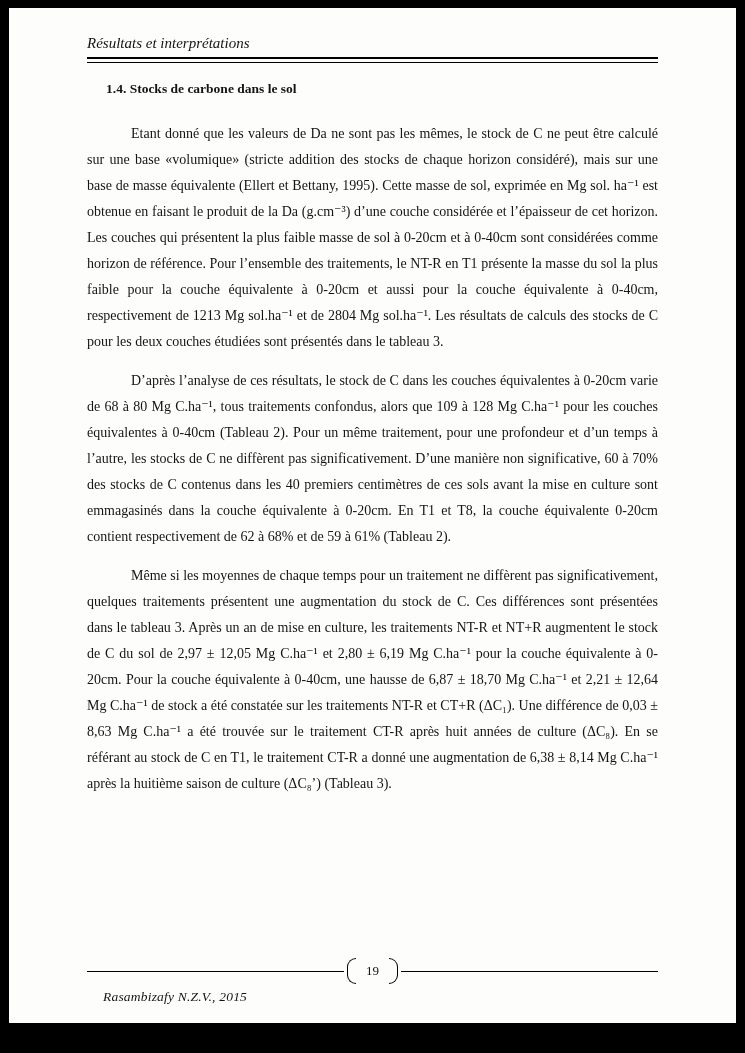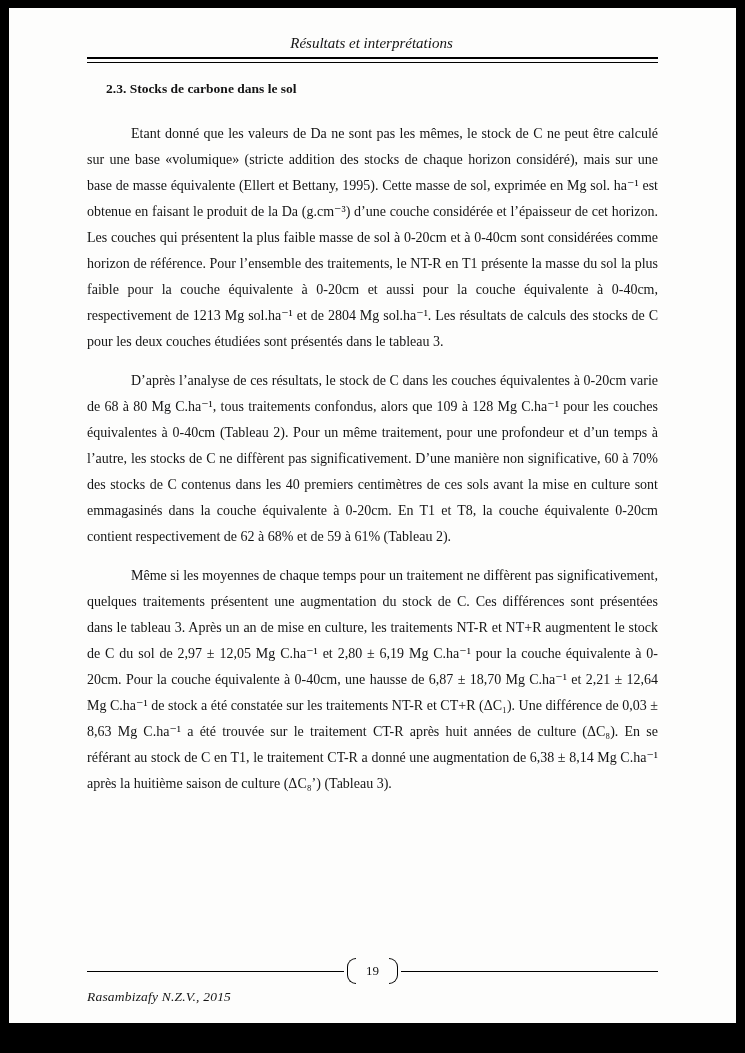--- a/index.html
+++ b/index.html
@@ -18,21 +18,21 @@
       position: relative;
       width: 100%;
       height: 100%;
       background: #fdfdfc;
       box-sizing: border-box;
       padding: 26px 78px 0 78px;
       color: #141414;
       overflow: hidden;
     }
     .running-header {
-      text-align: center;
+      text-align: left;
       font-style: italic;
       font-size: 15px;
       line-height: 18px;
       padding-bottom: 5px;
       padding-right: 2px;
     }
     .header-rule {
       height: 3px;
       border-top: 2.5px solid #000;
       border-bottom: 1px solid #000;
@@ -88,32 +88,33 @@
     .page-number {
       font-size: 13px;
       padding: 0 10px;
       line-height: 26px;
     }
     .author-citation {
       font-style: italic;
       font-size: 13.5px;
       margin-top: 5px;
       letter-spacing: 0.2px;
+      margin-left: 16px;
     }
   </style>
 </head>
 <body>
 
 <div class="page">
 
   <div class="running-header">Résultats et interprétations</div>
 
   <div class="header-rule"></div>
 
-  <div class="section-heading">2.3. Stocks de carbone dans le sol</div>
+  <div class="section-heading">1.4. Stocks de carbone dans le sol</div>
 
   <div class="body-text">
     <p>Etant donné que les valeurs de Da ne sont pas les mêmes, le stock de C ne peut être calculé sur une base «volumique» (stricte addition des stocks de chaque horizon considéré), mais sur une base de masse équivalente (Ellert et Bettany, 1995). Cette masse de sol, exprimée en Mg sol. ha⁻¹ est obtenue en faisant le produit de la Da (g.cm⁻³) d’une couche considérée et l’épaisseur de cet horizon. Les couches qui présentent la plus faible masse de sol à 0-20cm et à 0-40cm sont considérées comme horizon de référence. Pour l’ensemble des traitements, le NT-R en T1 présente la masse du sol la plus faible pour la couche équivalente à 0-20cm et aussi pour la couche équivalente à 0-40cm, respectivement de 1213 Mg sol.ha⁻¹ et de 2804 Mg sol.ha⁻¹. Les résultats de calculs des stocks de C pour les deux couches étudiées sont présentés dans le tableau 3.</p>
     <p>D’après l’analyse de ces résultats, le stock de C dans les couches équivalentes à 0-20cm varie de 68 à 80 Mg C.ha⁻¹, tous traitements confondus, alors que 109 à 128 Mg C.ha⁻¹ pour les couches équivalentes à 0-40cm (Tableau 2). Pour un même traitement, pour une profondeur et d’un temps à l’autre, les stocks de C ne diffèrent pas significativement. D’une manière non significative, 60 à 70% des stocks de C contenus dans les 40 premiers centimètres de ces sols avant la mise en culture sont emmagasinés dans la couche équivalente à 0-20cm. En T1 et T8, la couche équivalente 0-20cm contient respectivement de 62 à 68% et de 59 à 61% (Tableau 2).</p>
     <p>Même si les moyennes de chaque temps pour un traitement ne diffèrent pas significativement, quelques traitements présentent une augmentation du stock de C. Ces différences sont présentées dans le tableau 3. Après un an de mise en culture, les traitements NT-R et NT+R augmentent le stock de C du sol de 2,97 ± 12,05 Mg C.ha⁻¹ et 2,80 ± 6,19 Mg C.ha⁻¹ pour la couche équivalente à 0-20cm. Pour la couche équivalente à 0-40cm, une hausse de 6,87 ± 18,70 Mg C.ha⁻¹ et 2,21 ± 12,64 Mg C.ha⁻¹ de stock a été constatée sur les traitements NT-R et CT+R (ΔC₁). Une différence de 0,03 ± 8,63 Mg C.ha⁻¹ a été trouvée sur le traitement CT-R après huit années de culture (ΔC₈). En se référant au stock de C en T1, le traitement CT-R a donné une augmentation de 6,38 ± 8,14 Mg C.ha⁻¹ après la huitième saison de culture (ΔC₈’) (Tableau 3).</p>
   </div>
 
   <div class="footer">
     <div class="footer-rule">
       <div class="rule-seg"></div>

